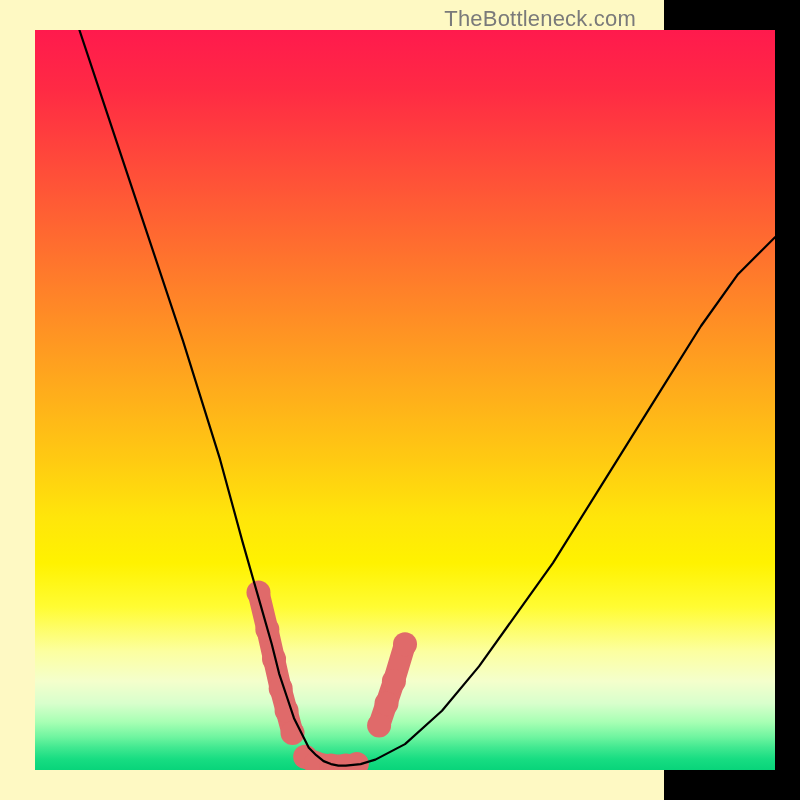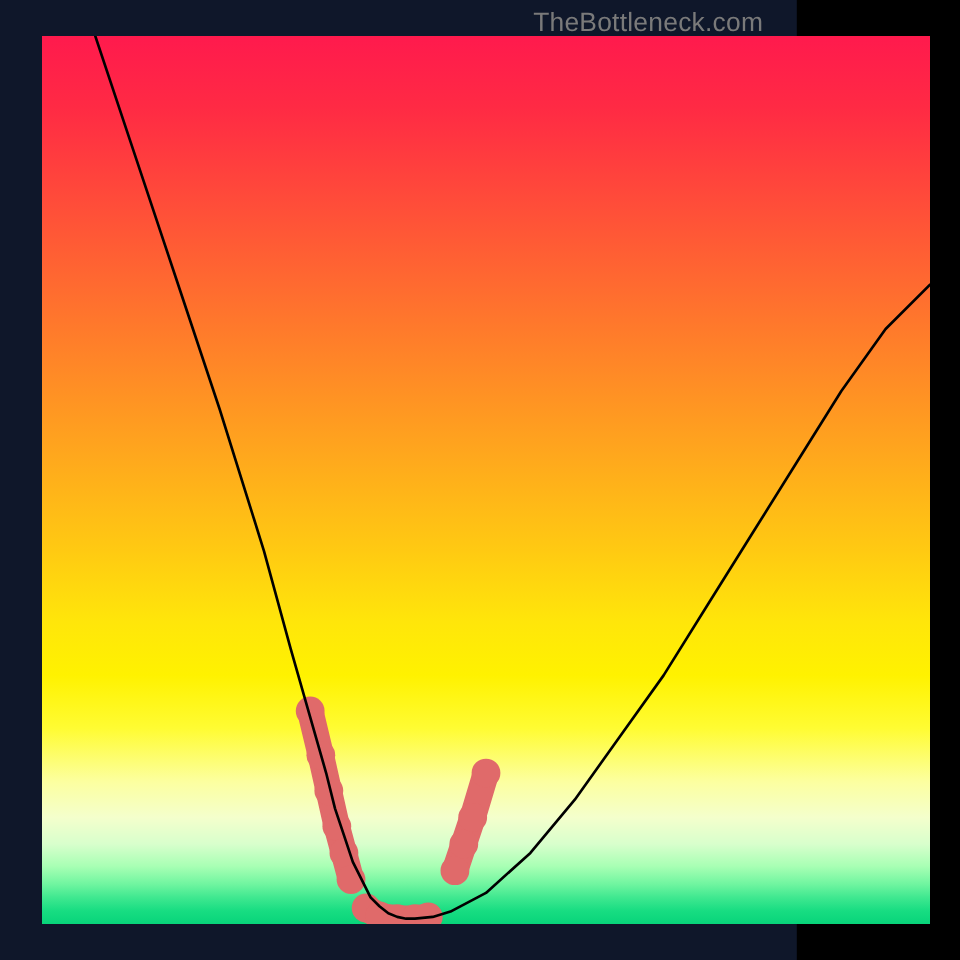--- a/index.html
+++ b/index.html
@@ -1,21 +1,21 @@
 <!DOCTYPE html>
 <html><head>
 <meta charset="utf-8">
 <style>
   * { margin: 0; padding: 0; box-sizing: border-box; }
   html, body { width: 800px; height: 800px; background: #000; overflow: hidden; }
   .frame {
     position: relative;
     width: 664px;
     height: 800px;
-    background: #0f172a;
+    background: #fef9c3;
   }
   .plot-area {
     position: absolute;
     left: 35px;
     top: 30px;
     width: 740px;
     height: 740px;
     background: linear-gradient(to bottom,
       #ff1a4d 0%,
       #ff2a44 8%,

